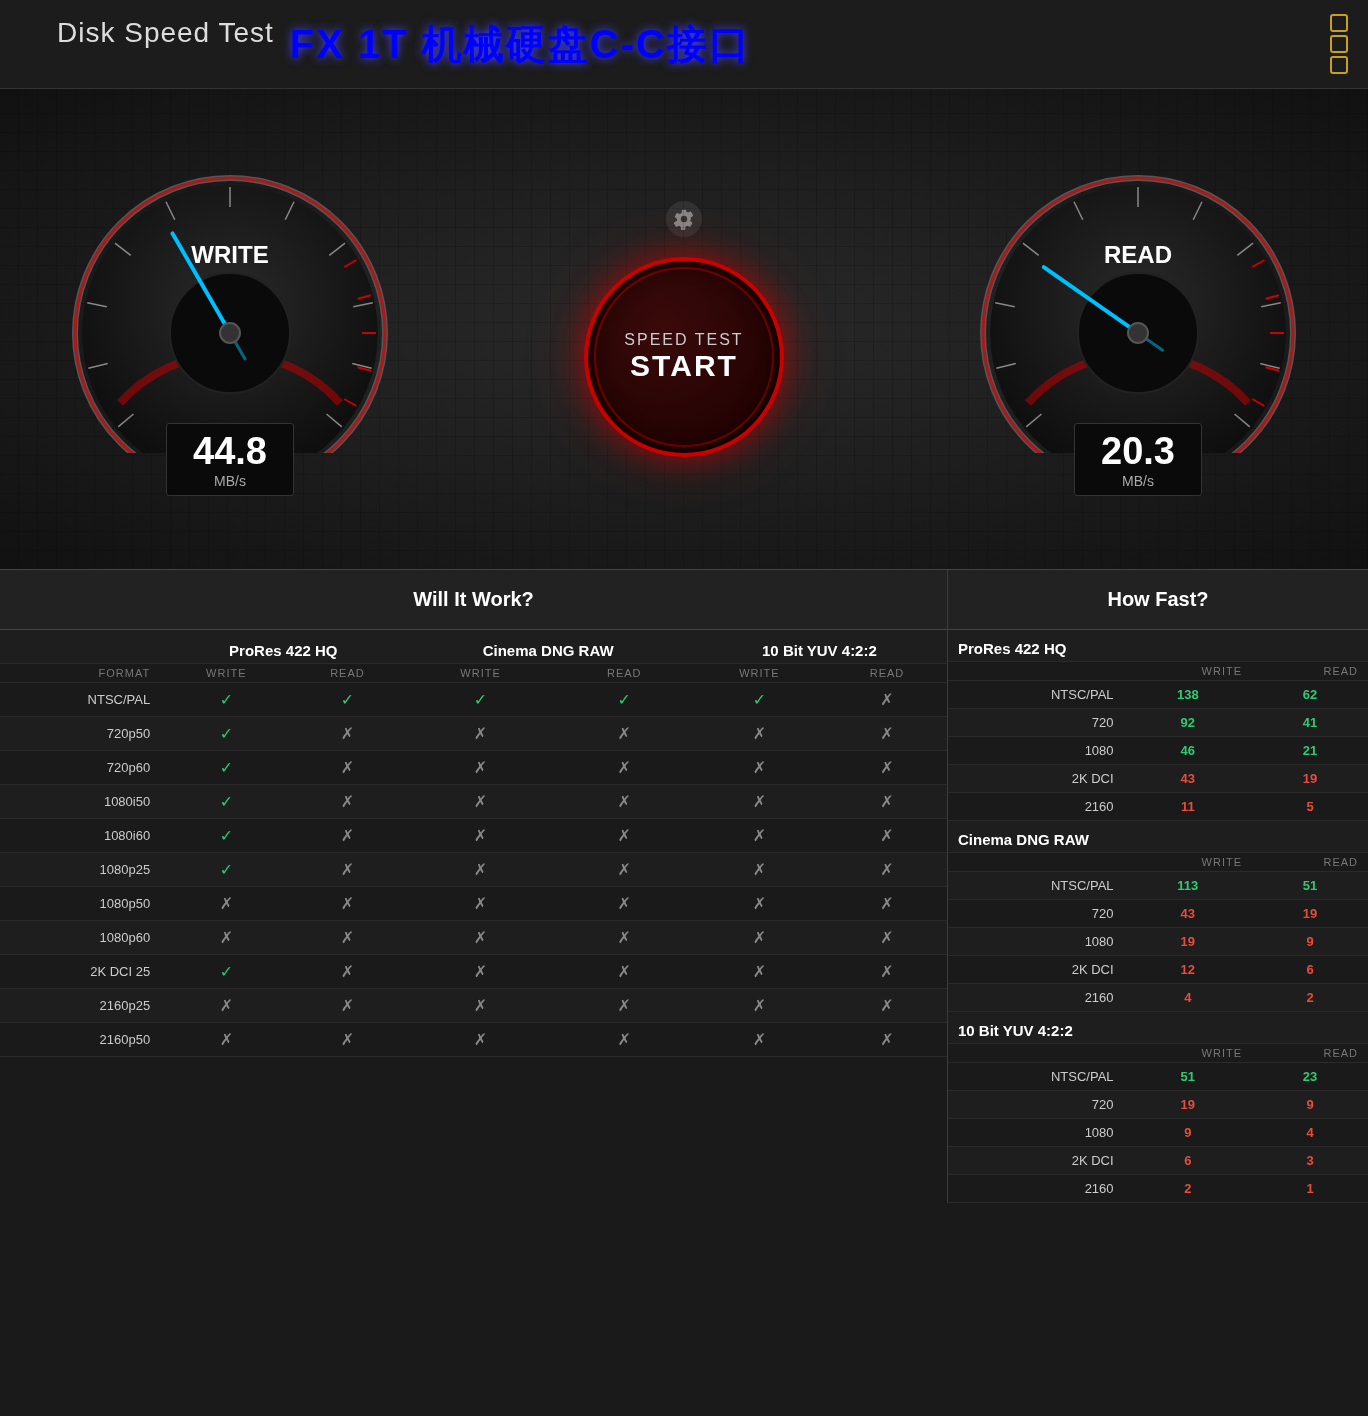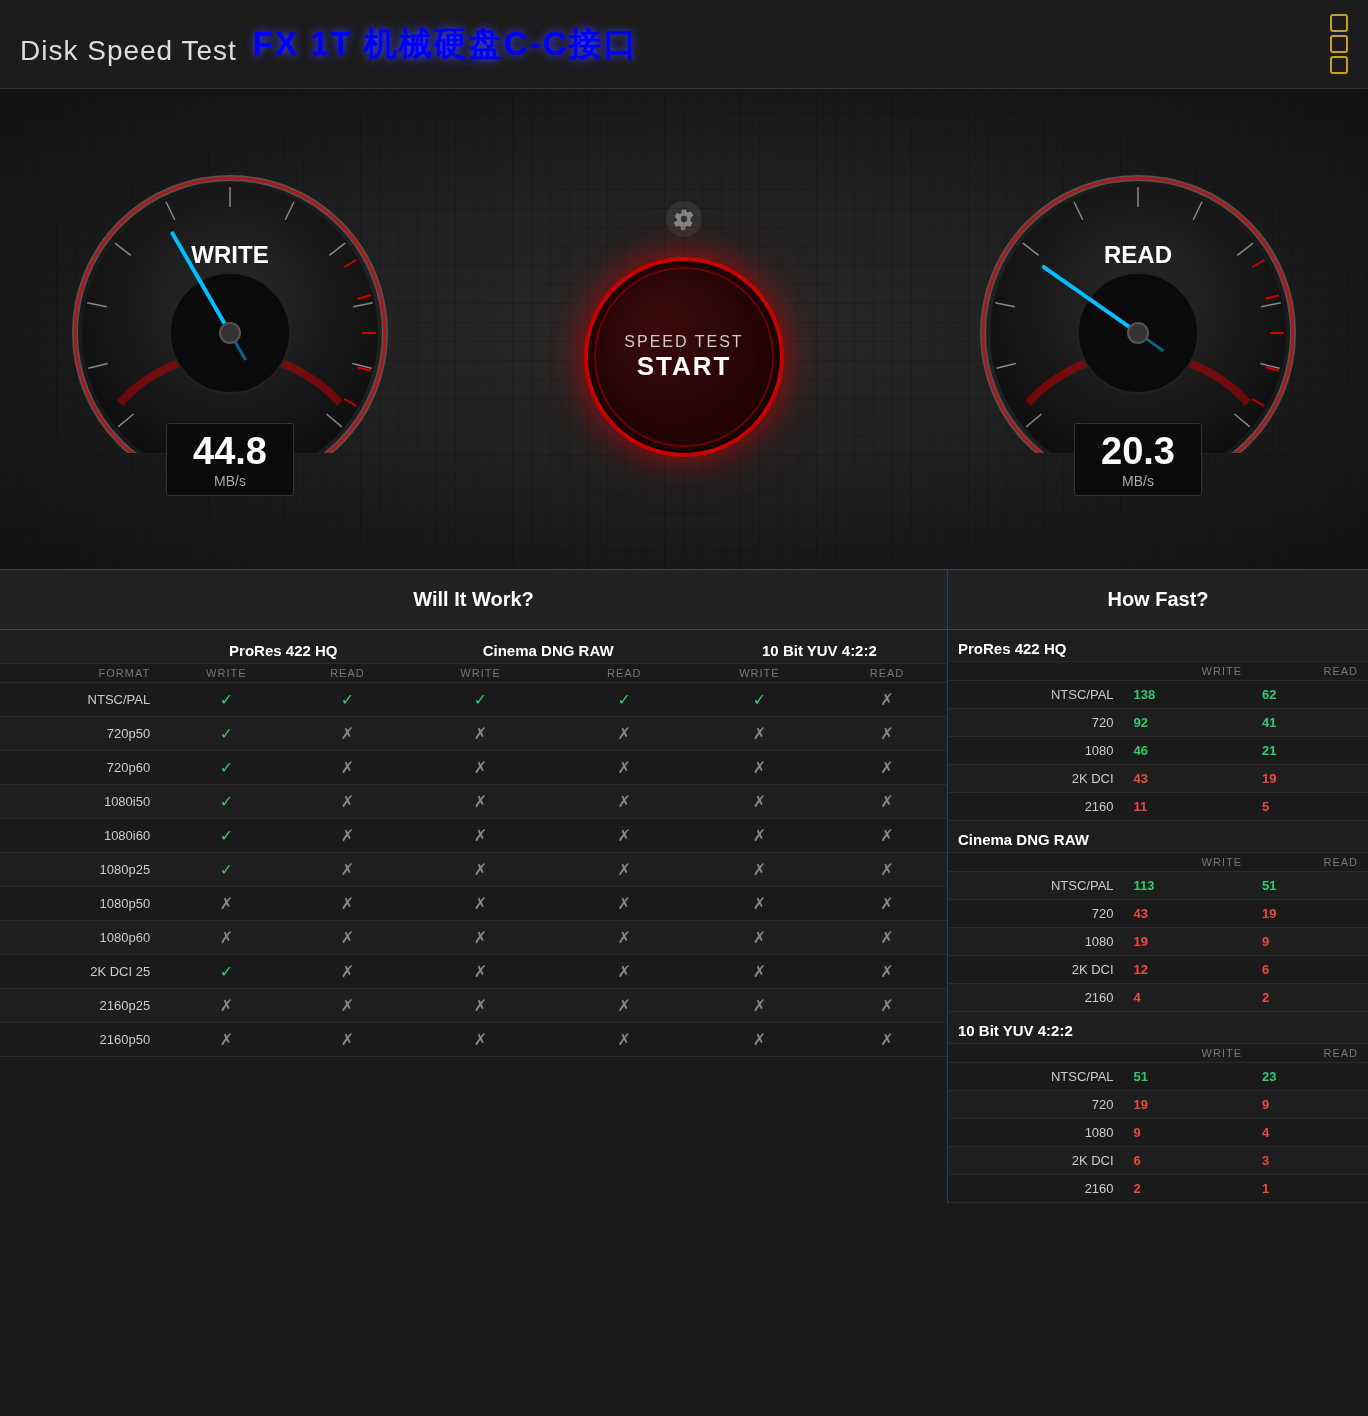--- a/index.html
+++ b/index.html
@@ -15,31 +15,32 @@
     .header {
       background: #1c1c1c;
       padding: 14px 20px;
       display: flex;
       align-items: center;
       justify-content: space-between;
       border-bottom: 1px solid #333;
     }
     .header-left {
       display: flex;
-      align-items: flex-end;
+      align-items: flex-start;
       gap: 16px;
+      margin-left: 37px;
     }
     .header-title {
       font-size: 28px;
       font-weight: 300;
       color: #ddd;
       letter-spacing: 1px;
     }
     .header-subtitle {
-      font-size: 33px;
+      font-size: 40px;
       font-weight: bold;
       color: #00f;
       text-shadow: 0 0 10px #44f;
       letter-spacing: 2px;
     }
     .header-icons {
       display: flex;
       flex-direction: column;
       gap: 3px;
     }
@@ -142,21 +143,21 @@
       border-radius: 50%;
       border: 2px solid rgba(180,0,0,0.5);
     }
     .start-btn .btn-text1 {
       font-size: 16px;
       font-weight: normal;
       color: #ccc;
       letter-spacing: 2px;
     }
     .start-btn .btn-text2 {
-      font-size: 26px;
+      font-size: 30px;
       font-weight: bold;
       color: #fff;
       letter-spacing: 2px;
     }
 
     
     .tables-section {
       display: flex;
       background: #1a1a1a;
       border-top: 1px solid #444;
@@ -257,21 +258,21 @@
       text-transform: uppercase;
       letter-spacing: 1px;
       background: #1a1a1a;
       padding: 3px 10px;
     }
     .fast-table .data-row td:first-child {
       text-align: right;
       color: #ccc;
     }
     .fast-table .data-row td {
-      text-align: left;
+      text-align: center;
     }
     .fast-table .data-row td.green { color: #2ecc71; font-weight: bold; }
     .fast-table .data-row td.red { color: #e74c3c; font-weight: bold; }
     .fast-table tbody tr:nth-child(odd) { background: #1a1a1a; }
     .fast-table tbody tr:nth-child(even) { background: #1e1e1e; }
 
     
     .gauge-container {
       position: relative;
       width: 340px;

